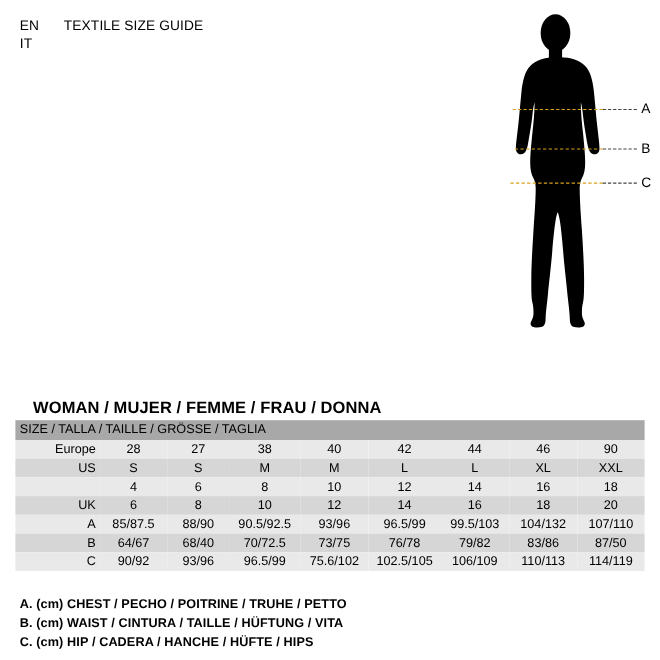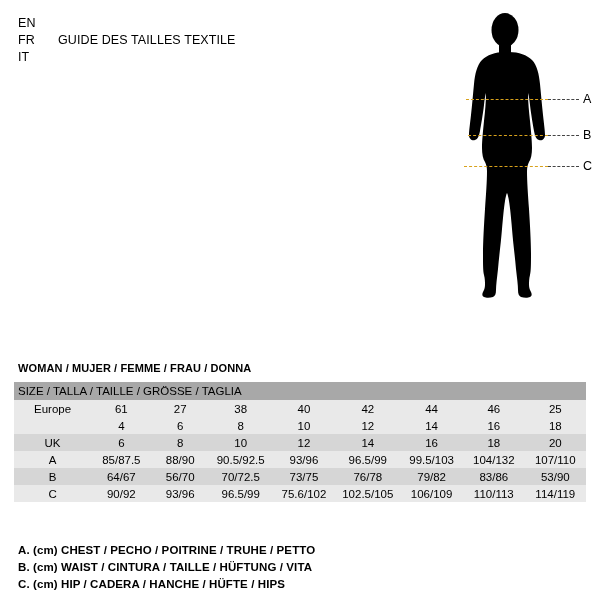--- a/index.html
+++ b/index.html
@@ -72,23 +72,23 @@
   }
   .measure-letter {
     position: absolute;
     font-size: 12.5px;
     color: #000;
   }
 
   
   .woman-label {
     position: absolute;
-    left: 18px;
+    left: 30px;
     top: 362px;
-    font-size: 11px;
+    font-size: 15px;
     font-weight: bold;
     letter-spacing: 0.1px;
   }
 
   
   .table-wrap {
     position: absolute;
     left: 14px;
     top: 382px;
     width: 572px;
@@ -106,21 +106,21 @@
   tr.head td {
     background: #a8a8a8;
     color: #000;
     font-size: 11.5px;
     text-align: left;
     height: 18px;
   }
   tr.r-light td { background: #e9e9e9; }
   tr.r-dark td  { background: #d6d6d6; }
   td.label {
-    text-align: center;
+    text-align: right;
     width: 86px;
   }
   td.val {
     text-align: center;
     width: 60px;
   }
 
   
   .legend {
     position: absolute;
@@ -136,24 +136,21 @@
   }
 </style>
 </head>
 <body>
 
 <div class="page">
 
   <div class="lang-block">
     <div class="lang-row">
       <span class="lang-code">EN</span>
-    </div>
-    <div class="lang-row">
-      <span class="lang-code">FR</span>
-      <span class="lang-title">GUIDE DES TAILLES TEXTILE</span>
+      <span class="lang-title">TEXTILE SIZE GUIDE</span>
     </div>
     <div class="lang-row">
       <span class="lang-code">IT</span>
     </div>
   </div>
 
   <div class="figure">
     <svg width="170" height="365" viewBox="0 0 170 365">
       <g fill="#000000">
 
@@ -230,30 +227,41 @@
 
   <div class="table-wrap">
     <table class="size">
       <tbody>
         <tr class="head">
           <td colspan="9">SIZE / TALLA / TAILLE / GRÖSSE / TAGLIA</td>
         </tr>
 
         <tr class="r-light">
           <td class="label">Europe</td>
-          <td class="val">61</td>
+          <td class="val">28</td>
           <td class="val">27</td>
           <td class="val">38</td>
           <td class="val">40</td>
           <td class="val">42</td>
           <td class="val">44</td>
           <td class="val">46</td>
-          <td class="val">25</td>
-        </tr>
-
+          <td class="val">90</td>
+        </tr>
+
+        <tr class="r-dark">
+          <td class="label">US</td>
+          <td class="val">S</td>
+          <td class="val">S</td>
+          <td class="val">M</td>
+          <td class="val">M</td>
+          <td class="val">L</td>
+          <td class="val">L</td>
+          <td class="val">XL</td>
+          <td class="val">XXL</td>
+        </tr>
 
         <tr class="r-light">
           <td class="label"></td>
           <td class="val">4</td>
           <td class="val">6</td>
           <td class="val">8</td>
           <td class="val">10</td>
           <td class="val">12</td>
           <td class="val">14</td>
           <td class="val">16</td>
@@ -280,27 +288,27 @@
           <td class="val">93/96</td>
           <td class="val">96.5/99</td>
           <td class="val">99.5/103</td>
           <td class="val">104/132</td>
           <td class="val">107/110</td>
         </tr>
 
         <tr class="r-dark">
           <td class="label">B</td>
           <td class="val">64/67</td>
-          <td class="val">56/70</td>
+          <td class="val">68/40</td>
           <td class="val">70/72.5</td>
           <td class="val">73/75</td>
           <td class="val">76/78</td>
           <td class="val">79/82</td>
           <td class="val">83/86</td>
-          <td class="val">53/90</td>
+          <td class="val">87/50</td>
         </tr>
 
         <tr class="r-light">
           <td class="label">C</td>
           <td class="val">90/92</td>
           <td class="val">93/96</td>
           <td class="val">96.5/99</td>
           <td class="val">75.6/102</td>
           <td class="val">102.5/105</td>
           <td class="val">106/109</td>

